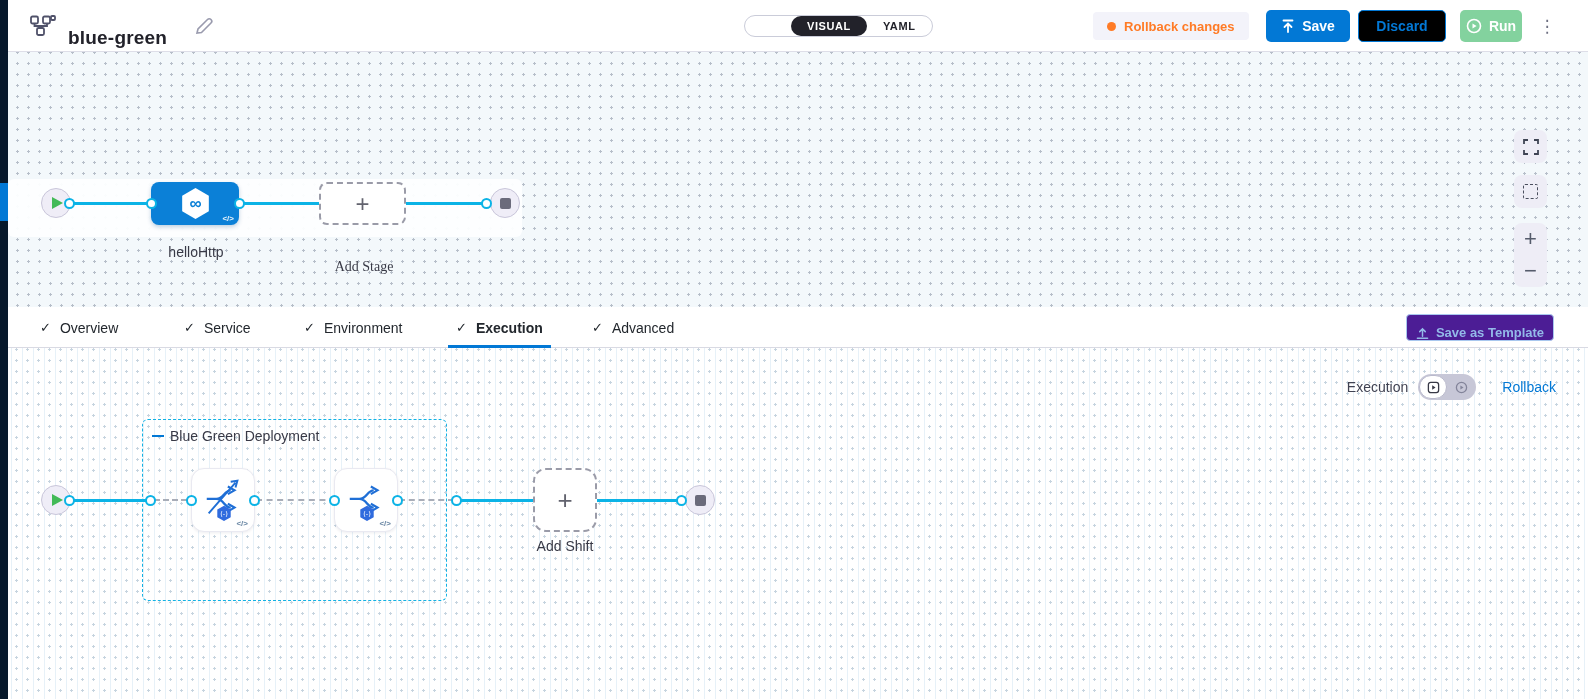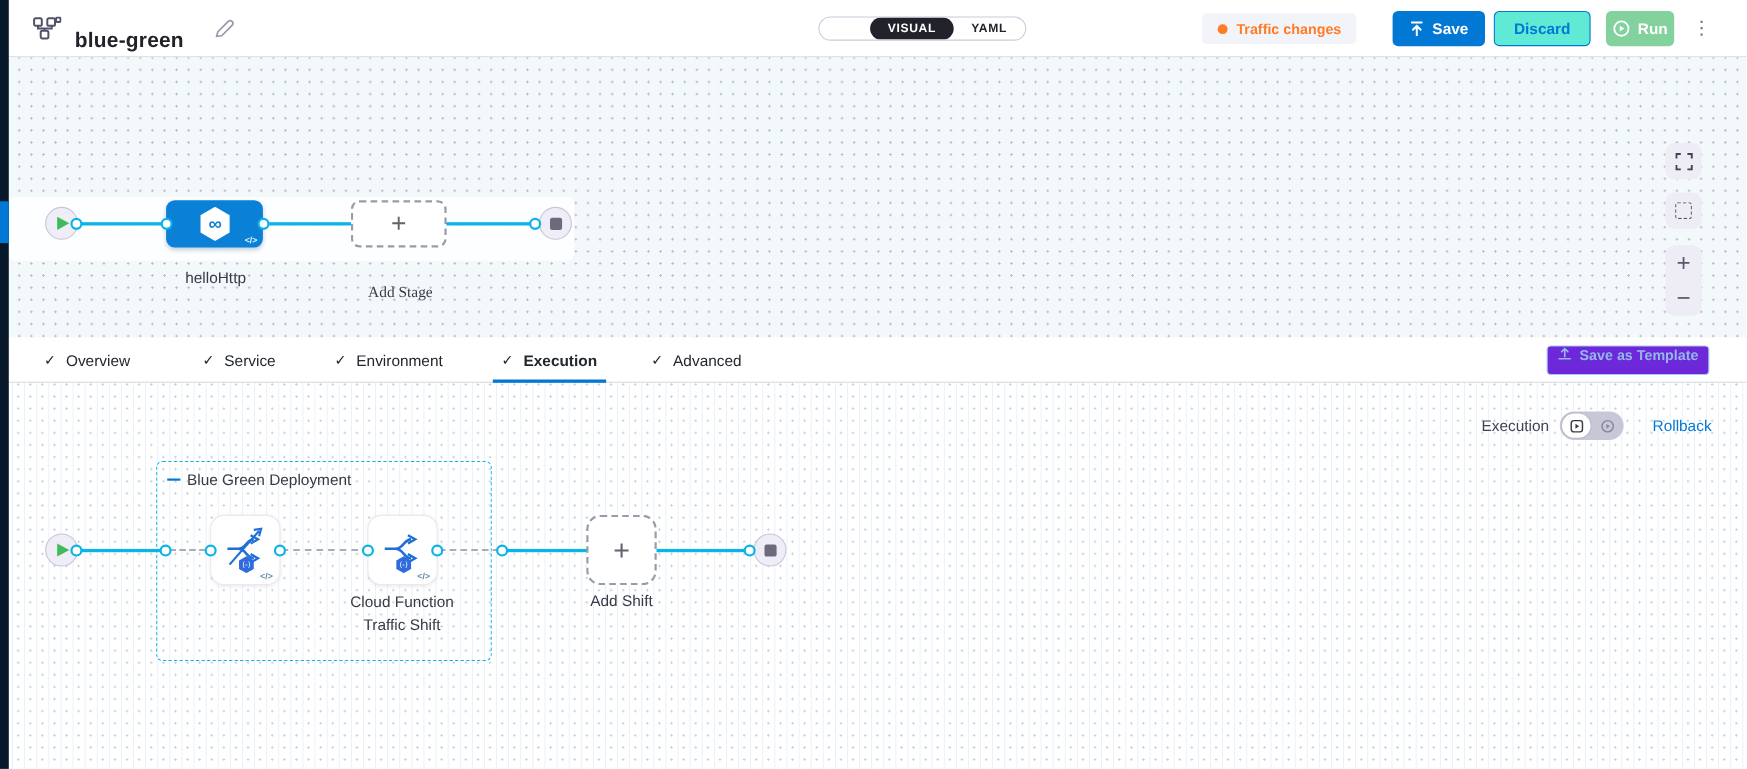--- a/index.html
+++ b/index.html
@@ -21,21 +21,21 @@
   .mode-seg { display:flex; align-items:center; justify-content:center; font-size:11px; font-weight:bold; letter-spacing:.6px; padding:0 16px; cursor:pointer; }
   .mode-seg.active { background:#22222a; color:#fff; border-radius:999px;margin-left:46px; }
   .mode-seg.inactive { color:#22222a; }
 
   .unsaved-badge { position:absolute; left:1085px; top:12px; height:28px; display:flex; align-items:center; gap:8px; background:#f3f3fa; border-radius:4px; padding:0 14px; }
   .unsaved-dot { width:9px; height:9px; border-radius:50%; background:#ff7b26; }
   .unsaved-text { font-size:13px; font-weight:bold; color:#ff7b26; }
 
   .btn { position:absolute; top:10px; height:32px; display:flex; align-items:center; justify-content:center; gap:7px; border-radius:5px; font-size:14px; font-weight:bold; cursor:pointer; }
   .btn-save { left:1258px; width:84px; background:#0278d5; color:#fff; }
-  .btn-discard { left:1350px; width:88px; background:#5eead4; border:1px solid #0278d5; color:#0278d5; }
+  .btn-discard { left:1350px; width:88px; background:#000000; border:1px solid #0278d5; color:#0278d5; }
   .btn-run { left:1452px; width:62px; background:#83d29e; color:#fff; }
   .kebab { position:absolute; left:1528px; top:9px; width:22px; height:34px; display:flex; align-items:center; justify-content:center; font-size:17px; color:#6c6e80; letter-spacing:0; cursor:pointer; }
 
   
   .stage-canvas { position:absolute; left:8px; top:52px; width:1580px; height:255px;
     background-color:#f3f8fb;
     background-image:radial-gradient(#b6bec9 1px, transparent 1.2px);
     background-size:11px 11px; background-position:4px 6px; }
   .row-band { position:absolute; left:0; top:127px; width:514px; height:58px; background:rgba(253,254,255,.96); border-radius:6px; }
 
@@ -62,22 +62,22 @@
   .zoom-panel { position:absolute; width:33px; height:64px; border-radius:8px; background:#eeedf6; display:flex; flex-direction:column; align-items:center; justify-content:space-around; color:#3f4454; z-index:8; }
   .zoom-panel .zp { font-size:22px; font-weight:300; cursor:pointer; line-height:1; color:#555b6b; }
   .marquee-glyph { width:15px; height:15px; border:1.6px dashed #4a4f5e; border-radius:2px; }
 
   
   .tabbar { position:absolute; left:8px; top:307px; width:1580px; height:41px; background:#fff; border-bottom:1px solid #d9dae3; z-index:30; }
   .tab { position:absolute; top:0; height:41px; display:flex; align-items:center; gap:9px; font-size:14px; color:#22272d; cursor:pointer; padding:0 4px; }
   .tab .chk { font-size:13px; color:#22272d; }
   .tab.active { font-weight:bold; }
   .tab.active::after { content:""; position:absolute; left:-4px; right:-4px; bottom:0; height:3px; background:#0278d5; }
-  .tpl-btn { position:absolute; left:1398px; top:7px; width:148px; height:27px; border:1px solid #a9c8ef; border-radius:4px; background:#6d28d9;
-    display:flex; align-items:flex-start; justify-content:center; gap:7px; color:#93b9e8; font-size:13px; font-weight:bold; cursor:pointer; }
+  .tpl-btn { position:absolute; left:1398px; top:7px; width:148px; height:27px; border:1px solid #a9c8ef; border-radius:4px; background:#4c1d95;
+    display:flex; align-items:flex-end; justify-content:center; gap:7px; color:#93b9e8; font-size:13px; font-weight:bold; cursor:pointer; }
 
   
   .exec-canvas { position:absolute; left:8px; top:348px; width:1580px; height:351px; background-color:#ffffff;
     background-image:
       linear-gradient(to right, rgba(170,205,230,.28) 1px, transparent 1px),
       radial-gradient(#c6d4df 1px, transparent 1.2px);
     background-size:11px 100%, 11px 11px; background-position:3px 0, 3px 7px; }
 
   .exec-mode-row { position:absolute; right:32px; top:26px; display:flex; align-items:center; gap:10px; z-index:10; }
   .exec-mode-label { font-size:14px; color:#404252; }
@@ -117,21 +117,21 @@
       <path d="M3 17 L4 13 L13.5 3.5 C14.5 2.5 16 2.5 17 3.5 C18 4.5 18 6 17 7 L7.5 16.5 L3 17 Z"></path>
     </svg>
 
     <div class="mode-toggle">
       <div class="mode-seg active">VISUAL</div>
       <div class="mode-seg inactive">YAML</div>
     </div>
 
     <div class="unsaved-badge">
       <div class="unsaved-dot"></div>
-      <div class="unsaved-text">Traffic changes</div>
+      <div class="unsaved-text">Rollback changes</div>
     </div>
 
     <div class="btn btn-save">
       <svg width="14" height="14" viewBox="0 0 14 14" fill="none" stroke="#fff" stroke-width="1.8" stroke-linecap="round">
         <path d="M7 13 V5 M3.5 8 L7 4.5 L10.5 8 M2.5 1.5 H11.5"></path>
       </svg>
       <span>Save</span>
     </div>
     <div class="btn btn-discard">
       <span>Discard</span>
@@ -280,24 +280,20 @@
         <path d="M6 25 H16 C24 25 24 16 31 16 M16 25 C24 25 24 34 31 34" stroke="#1f6fd6" stroke-width="2.4"></path>
         <path d="M28 12 L35 16 L28 20" stroke="#1f6fd6" stroke-width="2.2" fill="none"></path>
         <path d="M28 30 L35 34 L28 38" stroke="#1f6fd6" stroke-width="2.2" fill="none"></path>
         <polygon points="24,32 31,36 31,44 24,48 17,44 17,36" fill="#2f6bde"></polygon>
         <text x="24" y="42.5" font-size="7" fill="#ffffff" text-anchor="middle" font-family="DejaVu Sans, sans-serif">(-)</text>
       </svg>
       <div class="step-code">&lt;/&gt;</div>
     </div>
     <div class="port" style="left:321px; top:147px;"></div>
     <div class="port" style="left:384px; top:147px;"></div>
-    <div class="node-label" style="left:275px; top:189px; width:165px;">
-      <div>Cloud Function</div>
-      <div>Traffic Shift</div>
-    </div>
 
     <div class="add-step-box" style="left:525px; top:120px;">
       <span class="plus" style="font-size:26px; font-weight:300;">+</span>
     </div>
     <div class="node-label" style="left:487px; top:188px; width:140px;">Add Shift</div>
 
     <div class="port" style="left:668px; top:147px;"></div>
     <div class="node-circle" style="left:677px; top:137px;">
       <div class="stop-sq"></div>
     </div>

